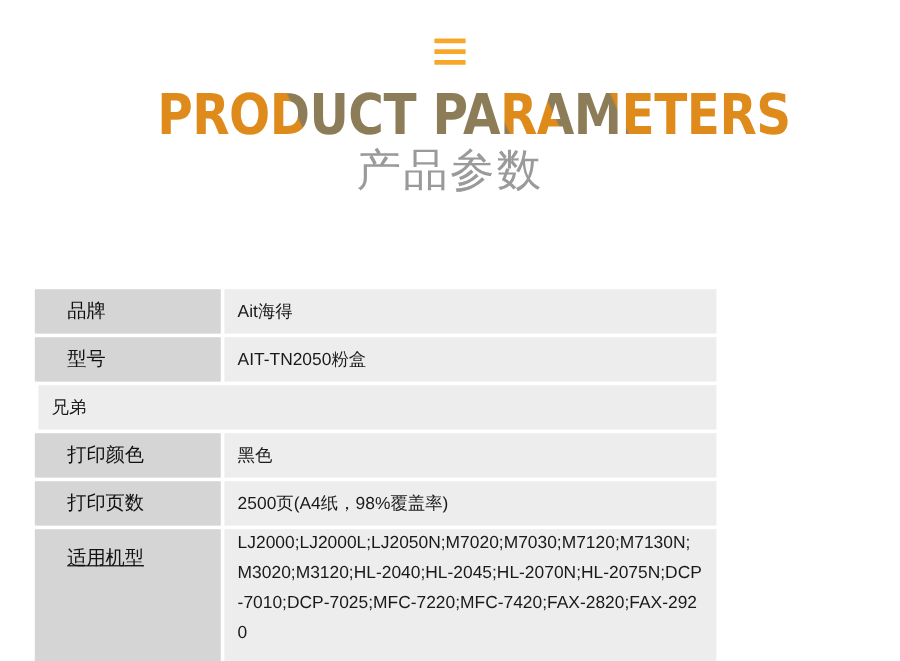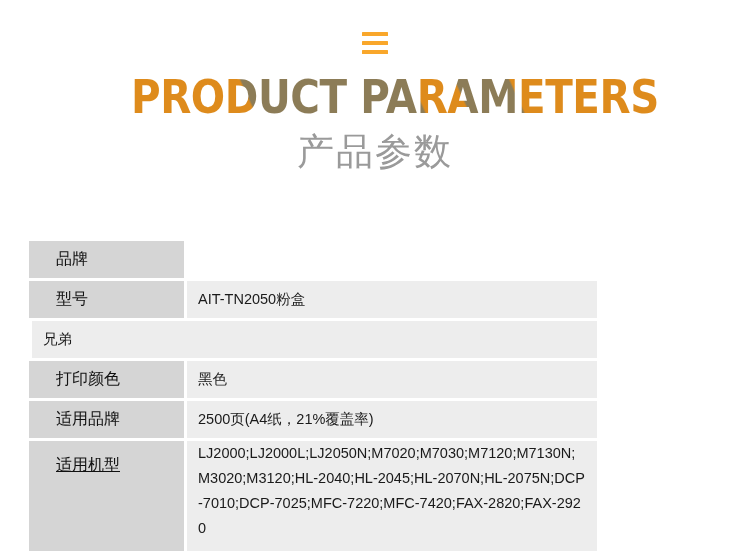--- a/index.html
+++ b/index.html
@@ -68,21 +68,21 @@
         #8c7c57 72%,
         #de8b1c 72.4%,
         #de8b1c 100%);
     -webkit-background-clip: text;
     background-clip: text;
     color: transparent;
     -webkit-text-fill-color: transparent;
   }
 
   .sub-title {
-    margin-top: 10px;
+    margin-top: 0;
     font-size: 37px;
     color: #9a9a9a;
     letter-spacing: 2px;
     line-height: 1.1;
     font-weight: 400;
   }
 
   
   .spec-table {
     position: absolute;
@@ -159,39 +159,40 @@
     </div>
 
     <div class="sub-title">产品参数</div>
 
   </div>
 
   <div class="spec-table">
 
     <div class="spec-row row-h40">
       <div class="spec-label">品牌</div>
+      <div class="spec-value">Ait海得</div>
     </div>
 
     <div class="spec-row row-h40">
       <div class="spec-label">型号</div>
       <div class="spec-value">AIT-TN2050粉盒</div>
     </div>
 
     <div class="spec-row row-h40">
       <div class="spec-value">兄弟</div>
     </div>
 
     <div class="spec-row row-h40">
       <div class="spec-label">打印颜色</div>
       <div class="spec-value">黑色</div>
     </div>
 
     <div class="spec-row row-h40">
-      <div class="spec-label">适用品牌</div>
-      <div class="spec-value">2500页(A4纸，21%覆盖率)</div>
+      <div class="spec-label">打印页数</div>
+      <div class="spec-value">2500页(A4纸，98%覆盖率)</div>
     </div>
 
     <div class="spec-row row-tall">
       <div class="spec-label">适用机型</div>
       <div class="spec-value">LJ2000;LJ2000L;LJ2050N;M7020;M7030;M7120;M7130N;M3020;M3120;HL-2040;HL-2045;HL-2070N;HL-2075N;DCP-7010;DCP-7025;MFC-7220;MFC-7420;FAX-2820;FAX-2920</div>
     </div>
 
   </div>
 
 </div>

